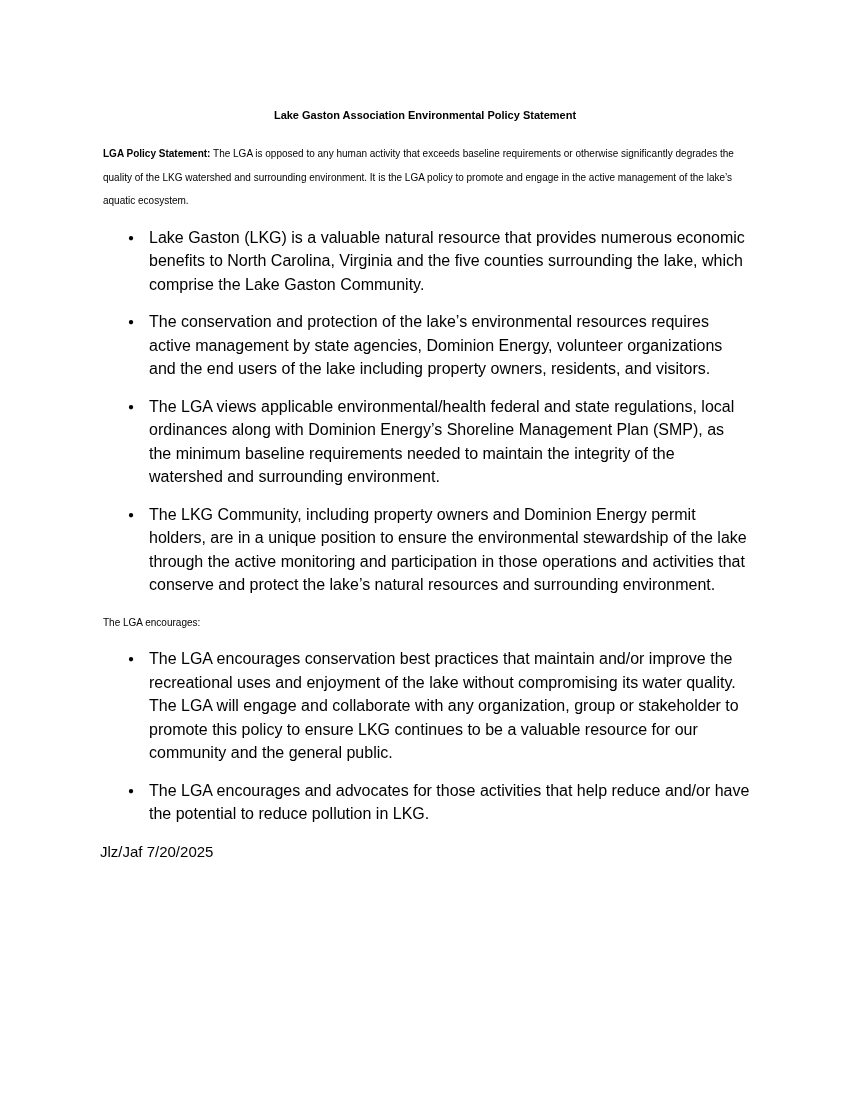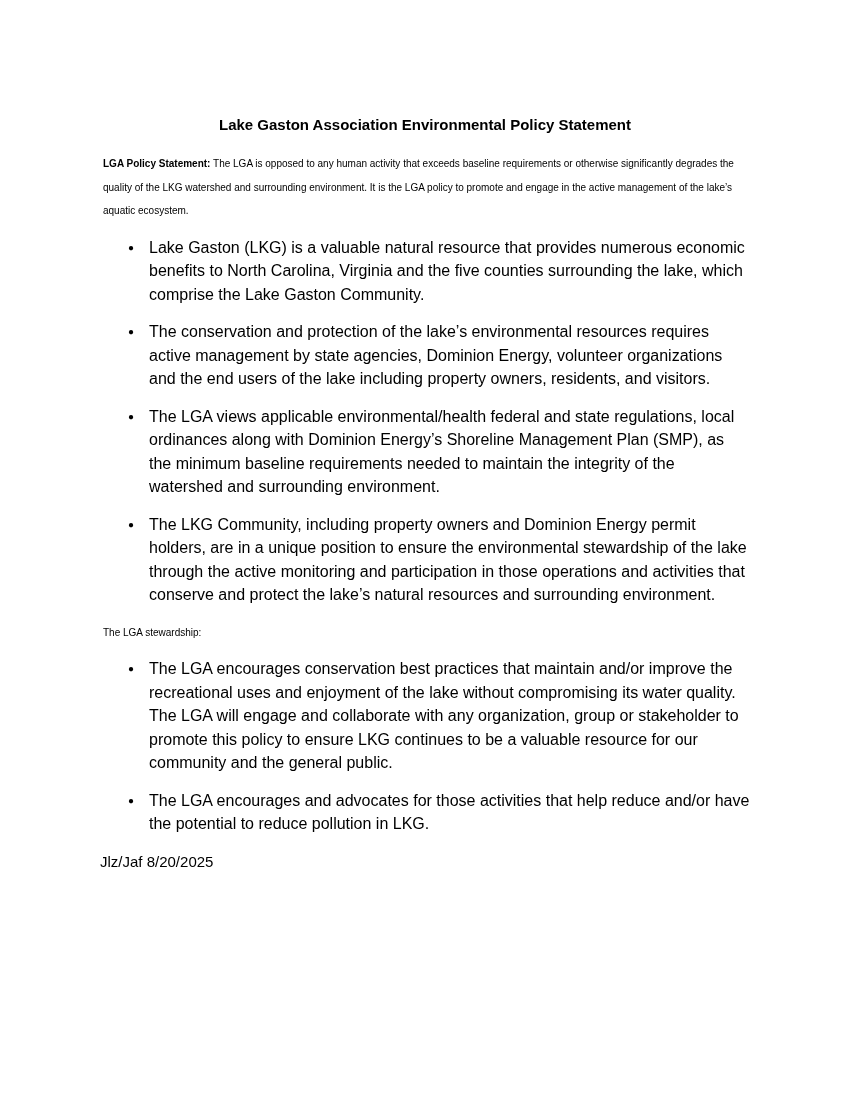--- a/index.html
+++ b/index.html
@@ -15,25 +15,25 @@
     -webkit-font-smoothing: antialiased;
   }
   .page {
     box-sizing: border-box;
     width: 850px;
     height: 1100px;
     padding: 99px 100px 0 100px;
     overflow: hidden;
   }
   .doc-title {
-    font-size: 15px;
+    font-size: 11px;
     font-weight: 700;
     line-height: 22px;
     text-align: center;
-    margin: 15px 0 16px 0;
+    margin: 5px 0 16px 0;
   }
   .para {
     font-size: 10px;
     line-height: 23.5px;
     margin: 0 0 13px 3px;
   }
   .para .lead {
     font-weight: 700;
   }
   ul.bullet-list {
@@ -71,22 +71,22 @@
   <p class="para"><span class="lead">LGA Policy Statement:</span><span> The LGA is opposed to any human activity that exceeds baseline requirements or otherwise significantly degrades the quality of the LKG watershed and surrounding environment. It is the LGA policy to promote and engage in the active management of the lake’s aquatic ecosystem.</span></p>
 
 
   <ul class="bullet-list">
     <li>Lake Gaston (LKG) is a valuable natural resource that provides numerous economic benefits to North Carolina, Virginia and the five counties surrounding the lake, which comprise the Lake Gaston Community.</li>
     <li>The conservation and protection of the lake’s environmental resources requires active management by state agencies, Dominion Energy, volunteer organizations and the end users of the lake including property owners, residents, and visitors.</li>
     <li>The LGA views applicable environmental/health federal and state regulations, local ordinances along with Dominion Energy’s Shoreline Management Plan (SMP), as the minimum baseline requirements needed to maintain the integrity of the watershed and surrounding environment.</li>
     <li>The LKG Community, including property owners and Dominion Energy permit holders, are in a unique position to ensure the environmental stewardship of the lake through the active monitoring and participation in those operations and activities that conserve and protect the lake’s natural resources and surrounding environment.</li>
   </ul>
 
-  <p class="para">The LGA stewardship:</p>
+  <p class="para">The LGA encourages:</p>
 
   <ul class="bullet-list">
     <li>The LGA encourages conservation best practices that maintain and/or improve the recreational uses and enjoyment of the lake without compromising its water quality. The LGA will engage and collaborate with any organization, group or stakeholder to promote this policy to ensure LKG continues to be a valuable resource for our community and the general public.</li>
     <li>The LGA encourages and advocates for those activities that help reduce and/or have the potential to reduce pollution in LKG.</li>
   </ul>
 
-  <p class="doc-footer">Jlz/Jaf 8/20/2025</p>
+  <p class="doc-footer">Jlz/Jaf 7/20/2025</p>
 
 </div>
 
 </body></html>

